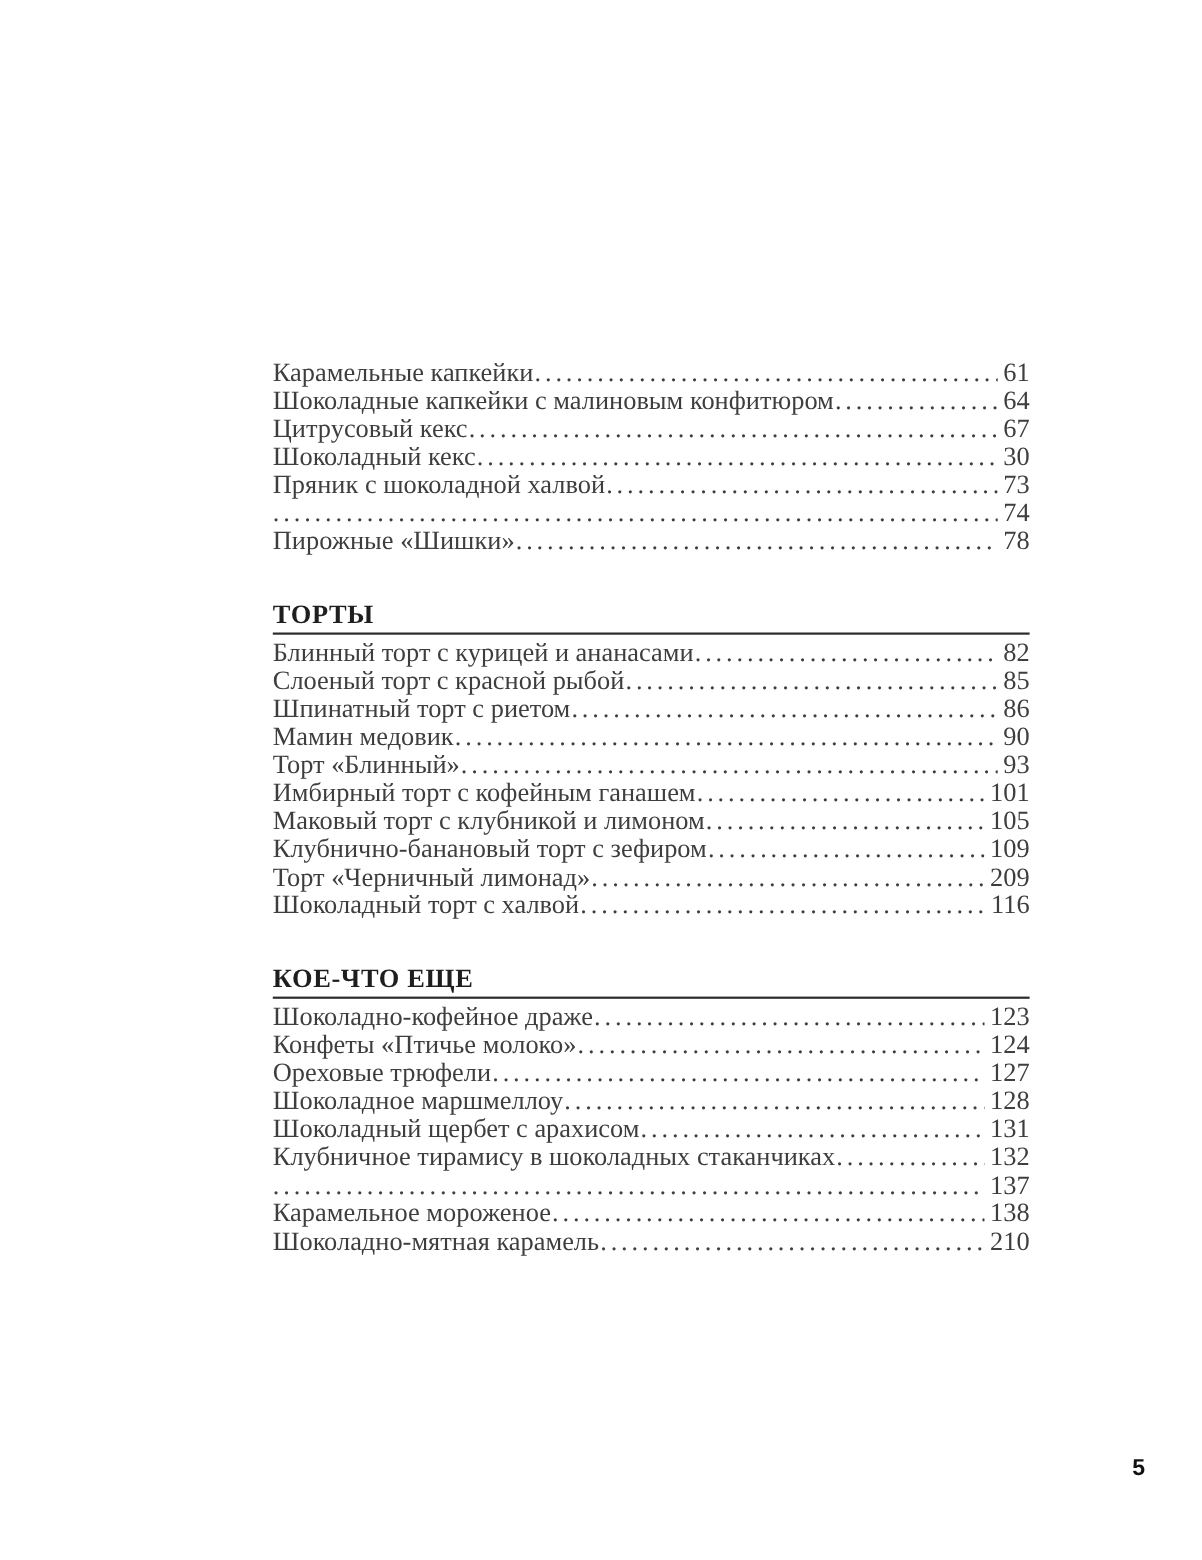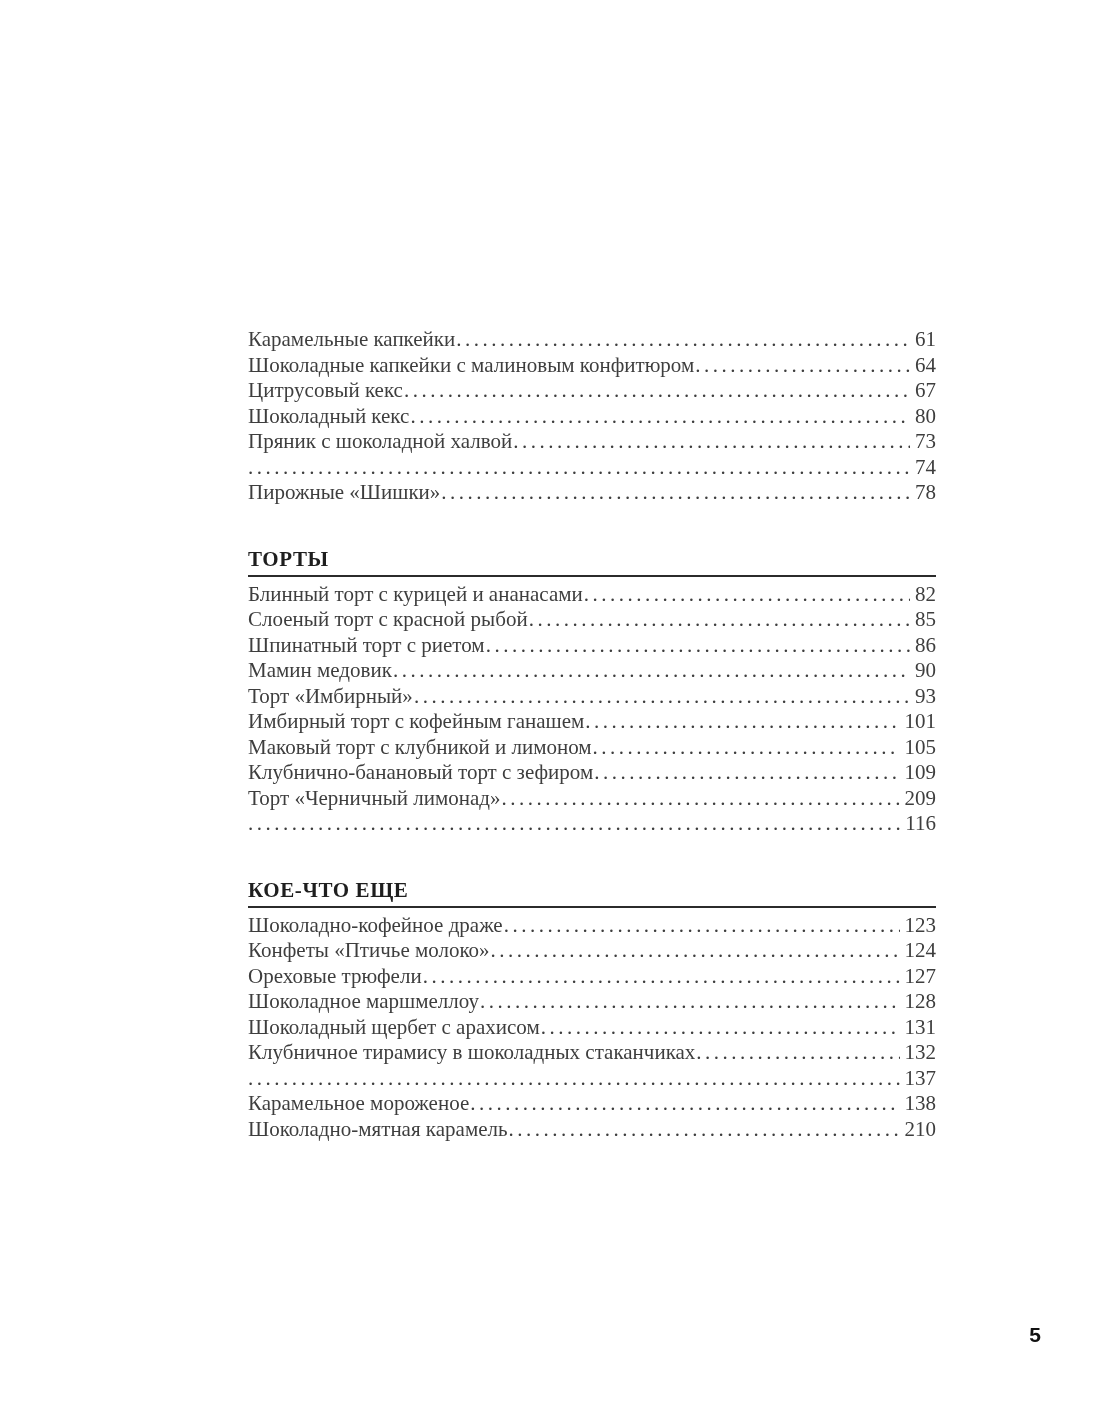--- a/index.html
+++ b/index.html
@@ -18,35 +18,35 @@
   .toc {
     position: absolute;
     left: 248px;
     top: 327px;
     width: 688px;
   }
   .toc-section { margin: 0; padding: 0; }
   .sec-header {
     margin: 40px 0 0 0;
     padding: 0;
-    font-size: 21px;
+    font-size: 24px;
     line-height: 26px;
     font-weight: bold;
     letter-spacing: 0.6px;
     color: #1e1e1e;
   }
   .sec-rule {
     height: 2px;
     background: #2b2b2b;
     margin: 3px 0 5px 0;
   }
   .row {
     display: flex;
     align-items: center;
-    font-size: 21px;
+    font-size: 24px;
     line-height: 25.5px;
     color: #3e3e3e;
     white-space: nowrap;
   }
   .title {
     flex: 0 0 auto;
     padding-right: 1px;
   }
   .leader {
     flex: 1 1 auto;
@@ -91,21 +91,21 @@
           <span class="num">64</span>
         </div>
         <div class="row">
           <span class="title">Цитрусовый кекс</span>
           <span class="leader"></span>
           <span class="num">67</span>
         </div>
         <div class="row">
           <span class="title">Шоколадный кекс</span>
           <span class="leader"></span>
-          <span class="num">80</span>
+          <span class="num">30</span>
         </div>
         <div class="row">
           <span class="title">Пряник с шоколадной халвой</span>
           <span class="leader"></span>
           <span class="num">73</span>
         </div>
         <div class="row">
           <span class="leader"></span>
           <span class="num">74</span>
         </div>
@@ -132,21 +132,21 @@
           <span class="title">Шпинатный торт с риетом</span>
           <span class="leader"></span>
           <span class="num">86</span>
         </div>
         <div class="row">
           <span class="title">Мамин медовик</span>
           <span class="leader"></span>
           <span class="num">90</span>
         </div>
         <div class="row">
-          <span class="title">Торт «Имбирный»</span>
+          <span class="title">Торт «Блинный»</span>
           <span class="leader"></span>
           <span class="num">93</span>
         </div>
         <div class="row">
           <span class="title">Имбирный торт с кофейным ганашем</span>
           <span class="leader"></span>
           <span class="num">101</span>
         </div>
         <div class="row">
           <span class="title">Маковый торт с клубникой и лимоном</span>
@@ -157,20 +157,21 @@
           <span class="title">Клубнично-банановый торт с зефиром</span>
           <span class="leader"></span>
           <span class="num">109</span>
         </div>
         <div class="row">
           <span class="title">Торт «Черничный лимонад»</span>
           <span class="leader"></span>
           <span class="num">209</span>
         </div>
         <div class="row">
+          <span class="title">Шоколадный торт с халвой</span>
           <span class="leader"></span>
           <span class="num">116</span>
         </div>
       </section>
       <section class="toc-section">
         <h2 class="sec-header">КОЕ-ЧТО ЕЩЕ</h2>
         <div class="sec-rule"></div>
         <div class="row">
           <span class="title">Шоколадно-кофейное драже</span>
           <span class="leader"></span>

